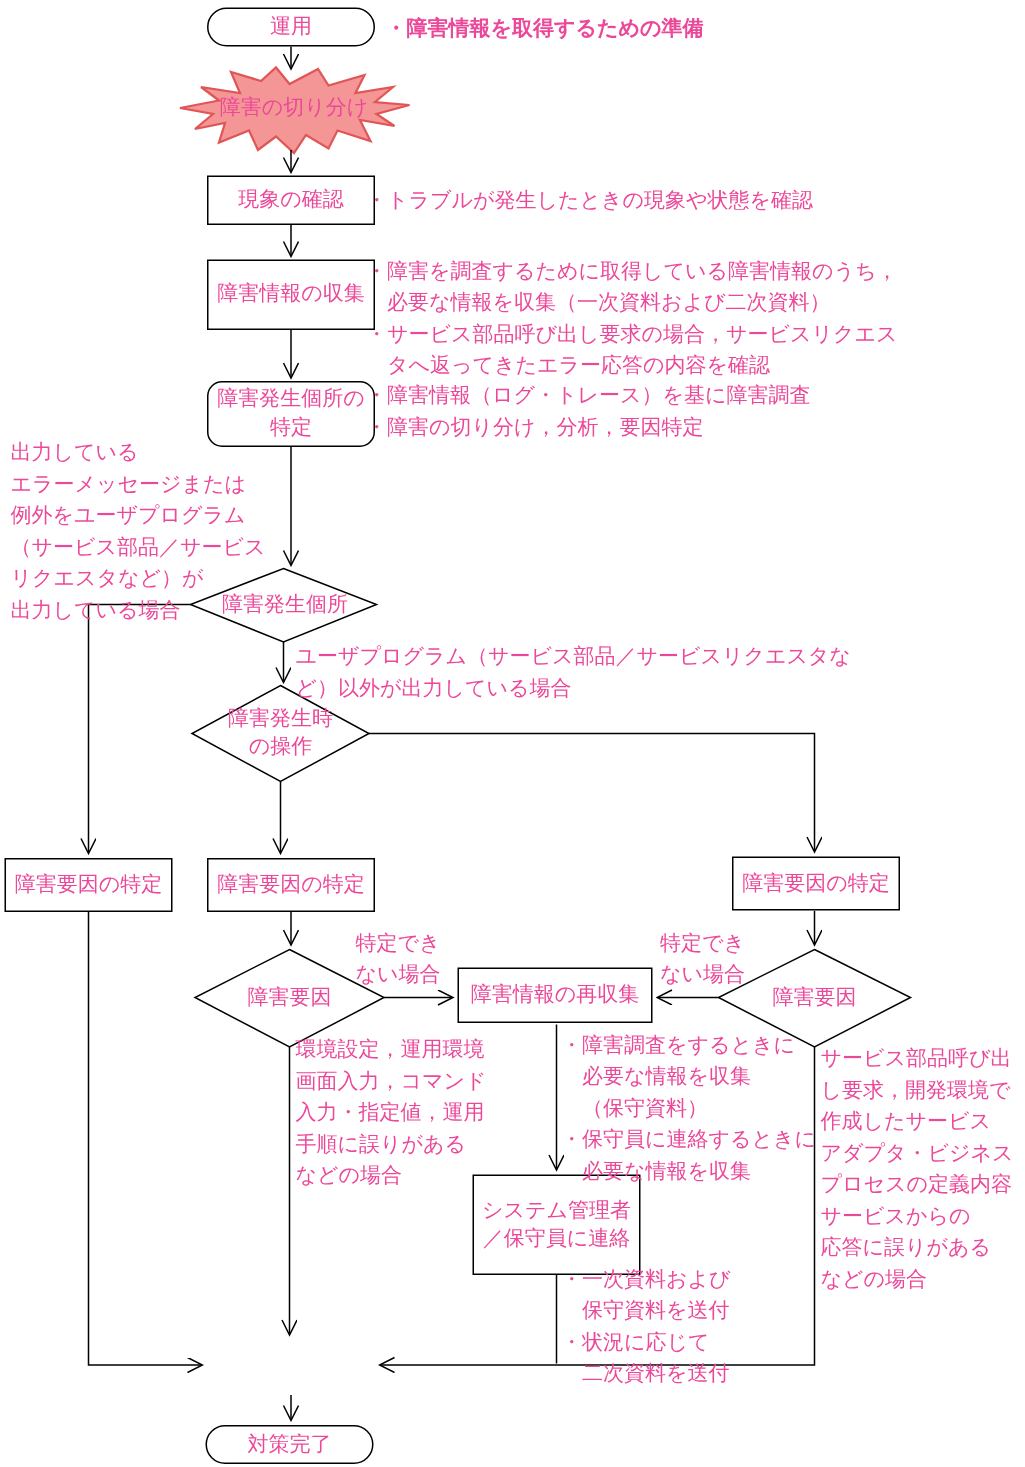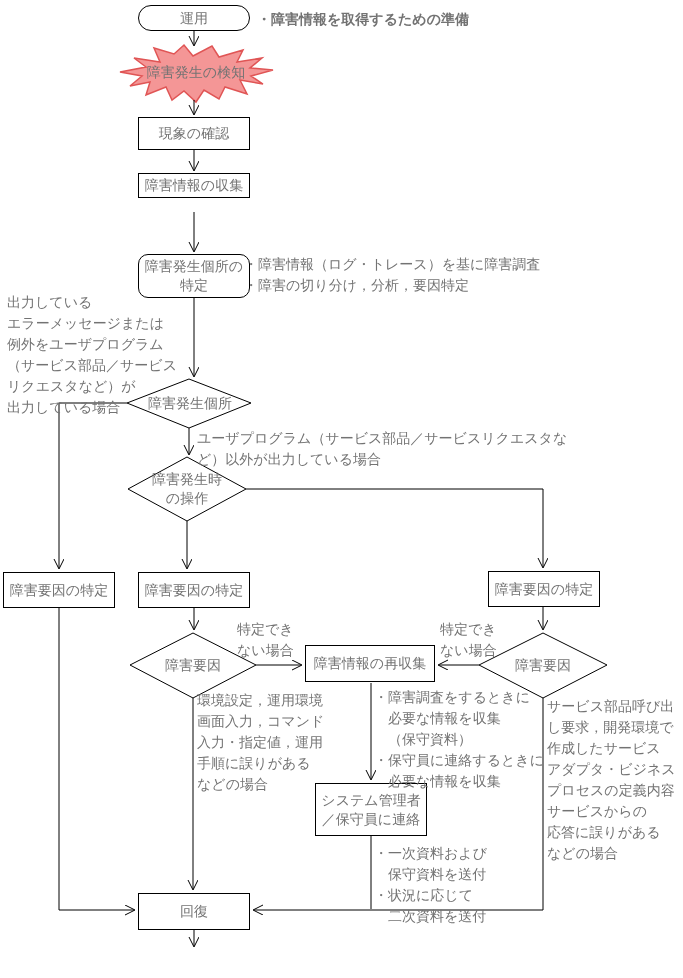--- a/index.html
+++ b/index.html
@@ -1,18 +1,18 @@
 <!DOCTYPE html>
 <html><head>
 <meta charset="utf-8">
 <style>
   html,body { margin:0; padding:0; background:#fff; }
   .stage {
     position:relative; width:683px; height:978px; background:#ffffff;
-    font-family:"DejaVu Sans", sans-serif; color:#737373; overflow:hidden;
+    font-family:"DejaVu Sans", sans-serif; color:#ec4899; overflow:hidden;
   }
   svg.layer { position:absolute; left:0; top:0; width:683px; height:978px; }
   .node {
     position:absolute; display:flex; align-items:center; justify-content:center;
     text-align:center; font-size:14px; line-height:19px; white-space:pre-line;
     box-sizing:border-box;
   }
   .box  { border:1px solid #000; background:#fff; }
   .pill { border:1px solid #000; background:#fff; border-radius:14px; }
   .floating { background:transparent; }
@@ -57,25 +57,25 @@
       <path d="M371,836 V909"></path>
       <path d="M543,698 V910 H254" marker-end="url(#arr)"></path>
       <path d="M193,698 V889" marker-end="url(#arr)"></path>
       <path d="M59,608 V910 H134" marker-end="url(#arr)"></path>
       <path d="M194,930 V946" marker-end="url(#arr)"></path>
     </g>
   </svg>
 
   <div class="node pill" style="left:138px; top:5px; width:112px; height:26px;">運用</div>
 
-  <div class="node floating" style="left:136px; top:62px; width:120px; height:20px;">障害発生の検知</div>
+  <div class="node floating" style="left:136px; top:62px; width:120px; height:20px;">障害の切り分け</div>
 
   <div class="node box" style="left:138px; top:117px; width:112px; height:33px;">現象の確認</div>
 
-  <div class="node box" style="left:138px; top:173px; width:112px; height:25px;">障害情報の収集</div>
+  <div class="node box" style="left:138px; top:173px; width:112px; height:47px;">障害情報の収集</div>
 
   <div class="node box" style="left:138px; top:254px; width:112px; height:44px;border-radius:10px;">障害発生個所の
 特定</div>
 
   <div class="node floating" style="left:133px; top:394px; width:114px; height:18px;">障害発生個所</div>
 
   <div class="node floating" style="left:132px; top:470px; width:110px; height:38px;">障害発生時
 の操作</div>
 
   <div class="node box" style="left:3px; top:572px; width:112px; height:36px;">障害要因の特定</div>
@@ -83,27 +83,32 @@
   <div class="node box" style="left:138px; top:572px; width:112px; height:36px;">障害要因の特定</div>
 
   <div class="node box" style="left:488px; top:571px; width:112px; height:36px;">障害要因の特定</div>
 
   <div class="node floating" style="left:138px; top:656px; width:110px; height:18px;">障害要因</div>
 
   <div class="node floating" style="left:488px; top:656px; width:110px; height:18px;">障害要因</div>
 
   <div class="node box" style="left:305px; top:645px; width:130px; height:37px;">障害情報の再収集</div>
 
-  <div class="node box" style="left:315px; top:783px; width:112px; height:53px;">システム管理者
+  <div class="node box" style="left:315px; top:783px; width:112px; height:67px;">システム管理者
 ／保守員に連絡</div>
 
-  <div class="node box" style="left:138px; top:893px; width:112px; height:37px;">回復</div>
 
+  <div class="node pill" style="left:137px; top:950px; width:112px; height:26px;">対策完了</div>
 
   <div class="label" style="left:257px; top:9px;font-weight:bold;">・障害情報を取得するための準備</div>
+  <div class="label" style="left:244px; top:124px;">・トラブルが発生したときの現象や状態を確認</div>
+  <div class="label" style="left:244px; top:171px;">・障害を調査するために取得している障害情報のうち，
+　必要な情報を収集（一次資料および二次資料）
+・サービス部品呼び出し要求の場合，サービスリクエス
+　タへ返ってきたエラー応答の内容を確認</div>
   <div class="label" style="left:244px; top:254px;">・障害情報（ログ・トレース）を基に障害調査
 ・障害の切り分け，分析，要因特定</div>
   <div class="label" style="left:374px; top:687px;">・障害調査をするときに
 　必要な情報を収集
 　（保守資料）
 ・保守員に連絡するときに
 　必要な情報を収集</div>
   <div class="label" style="left:374px; top:843px;">・一次資料および
 　保守資料を送付
 ・状況に応じて

